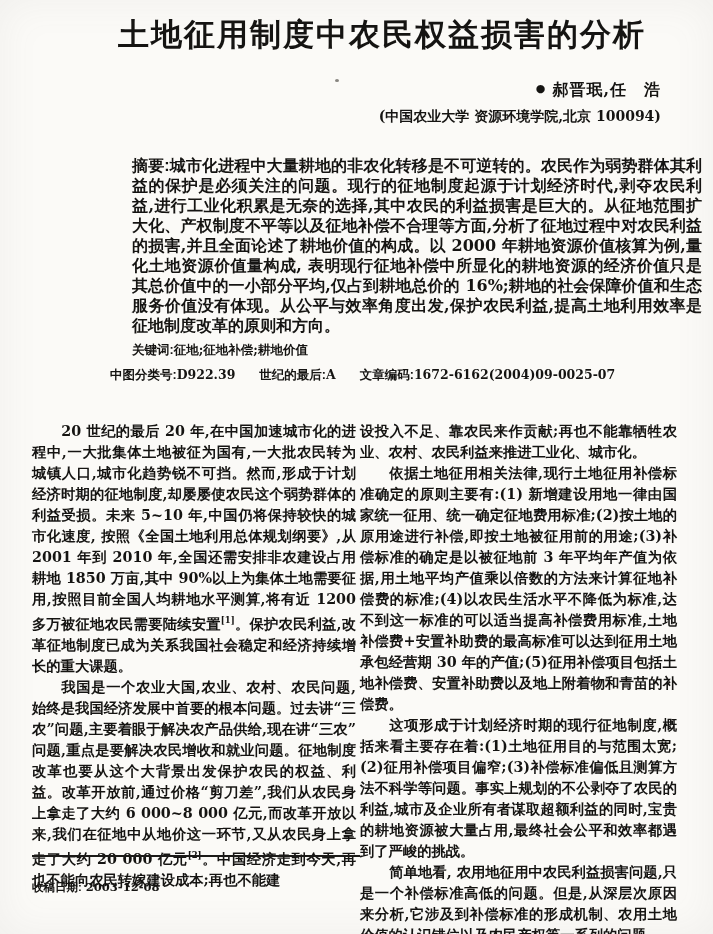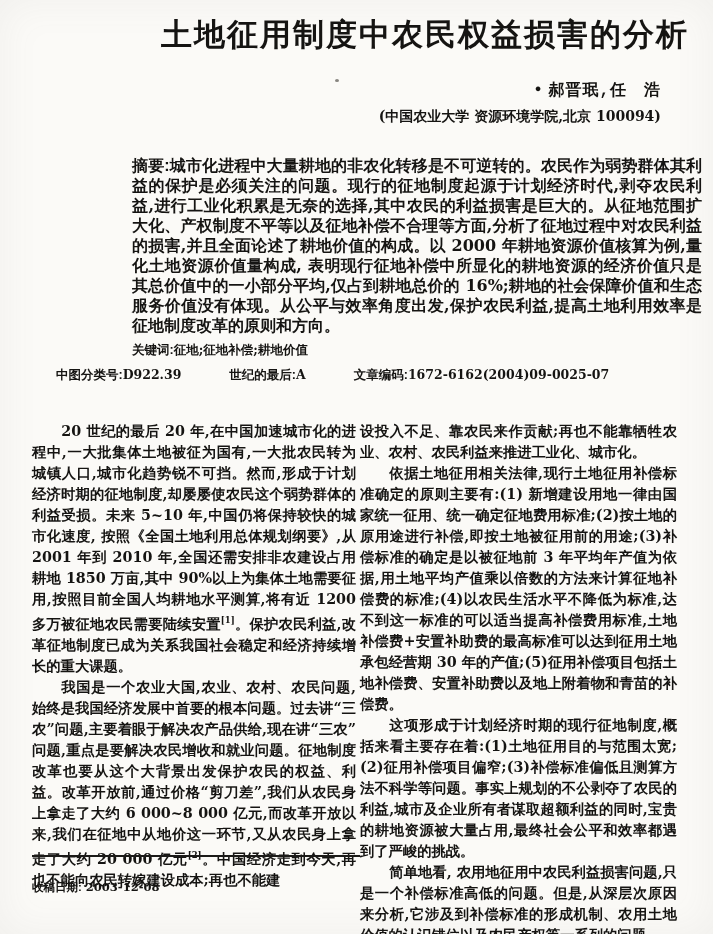--- a/index.html
+++ b/index.html
@@ -8,34 +8,33 @@
     width:713px; height:934px;
     margin:0 auto;
     background:#fbfaf7;
     color:#151412;
     font-family:"DejaVu Serif", serif;
     overflow:hidden;
     box-shadow:inset 0 0 40px rgba(120,120,110,0.08);
   }
   .title {
     margin:14px 24px 0 118px;
-    text-align:right;
+    text-align:left;
     font-family:"Liberation Sans", sans-serif;
     font-weight:bold;
     font-size:31px;
     letter-spacing:2px;
     line-height:42px;
   }
   .authors {
     margin:24px 52px 0 0;
     text-align:right;
     font-size:16px;
     font-weight:bold;
     letter-spacing:1px;
-    font-family:Liberation Mono, monospace;
   }
   .authors .bullet { font-size:11px; vertical-align:3px; margin-right:6px; }
   .affiliation {
     margin:7px 52px 0 16px;
     text-align:right;
     font-size:14px;
     font-weight:600;
   }
   .abstract {
     margin:30px 11px 0 132px;
@@ -47,25 +46,25 @@
   .abstract .lbl, .kw .lbl, .meta-line .lbl, .footnote .fl {
     font-family:"Liberation Sans", sans-serif;
     font-weight:bold;
   }
   .kw {
     margin:6px 28px 0 132px;
     font-size:12.5px;
     font-weight:bold;
   }
   .meta-line {
-    margin:8px 28px 0 56px;
+    margin:8px 28px 0 110px;
     font-size:12.5px;
     font-weight:bold;
     display:flex;
-    gap:48px;
+    gap:24px;
     white-space:nowrap;
   }
   .columns {
     display:flex;
     margin:37px 26px 0 32px;
     gap:4px;
   }
   .col {
     font-size:14.3px;
     line-height:21px;

